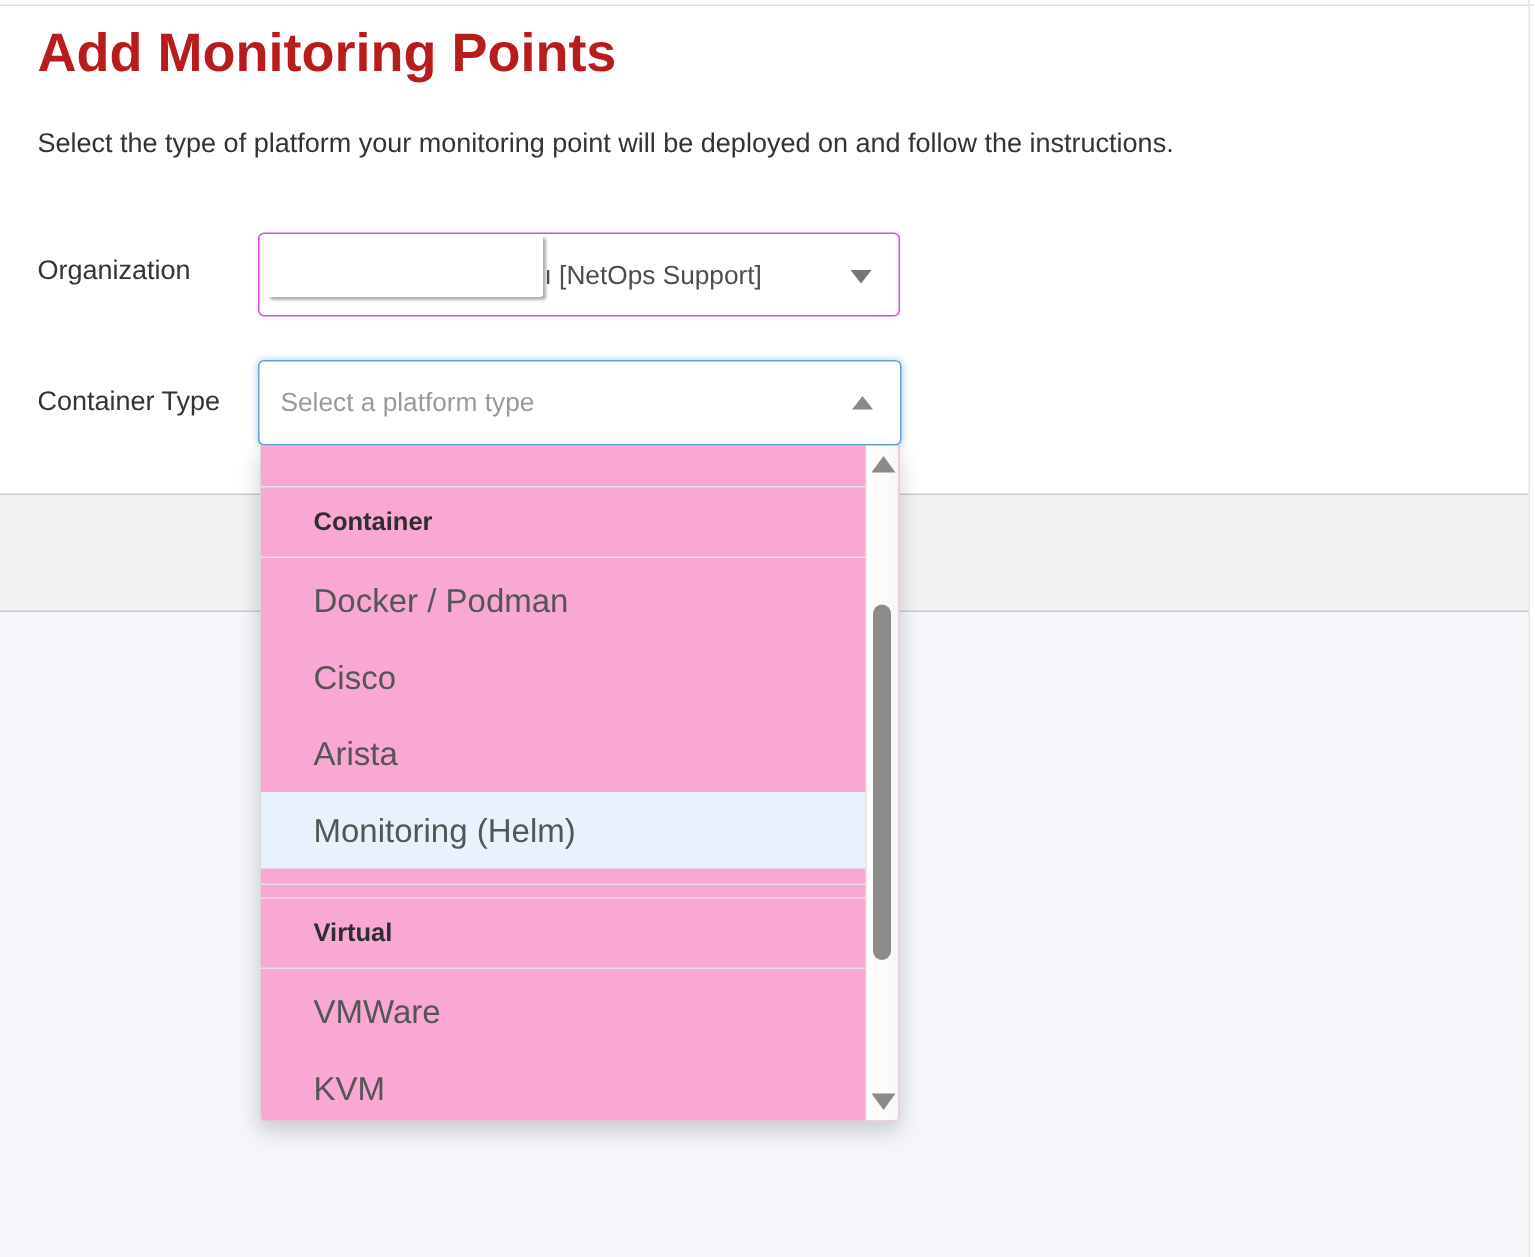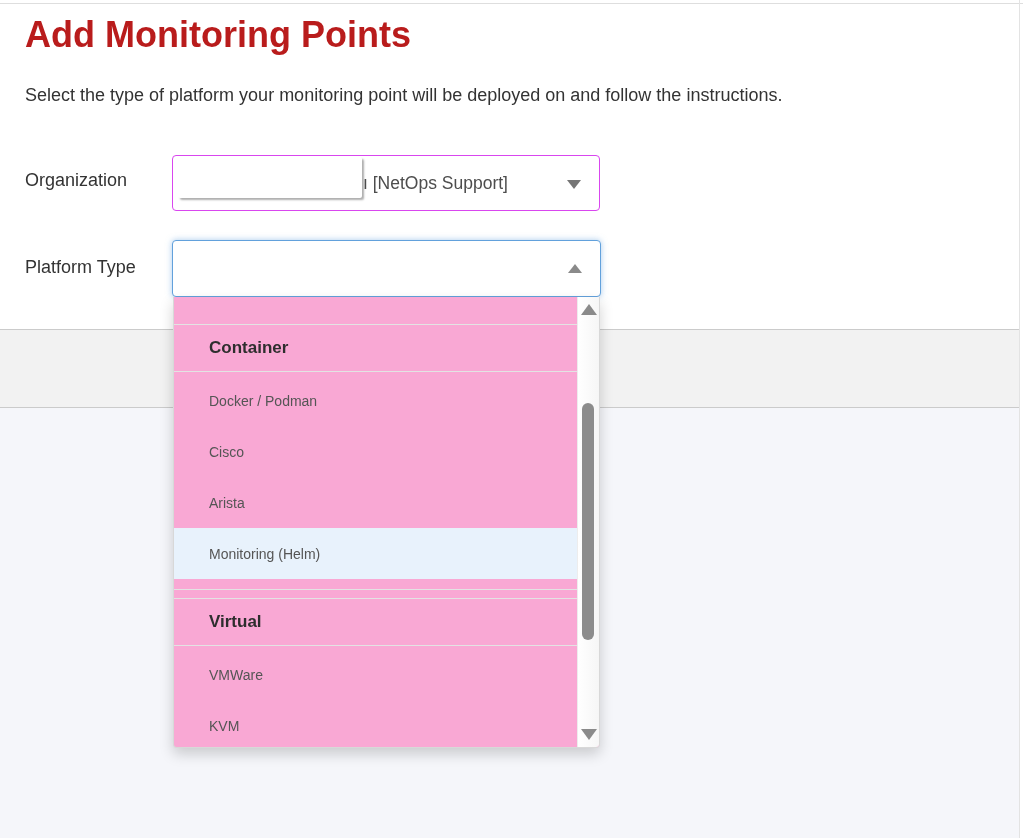--- a/index.html
+++ b/index.html
@@ -83,21 +83,21 @@
     height: 48px; display: flex; align-items: center;
     padding-left: 35px;
     border-top: 1px solid #e3e3e3; border-bottom: 1px solid #e3e3e3;
     font-size: 17px; font-weight: 700; color: #2e2e2e;
   }
   .dd-group-header.second { margin-top: 8px; }
   .dd-items { padding: 3px 0 10px 0; border-bottom: 1px solid #e3e3e3; }
   .dd-items.last { border-bottom: none; }
   .dd-item {
     height: 51px; display: flex; align-items: center;
-    padding-left: 35px; font-size: 14px; color: #555555;
+    padding-left: 35px; font-size: 22px; color: #555555;
     cursor: pointer;
   }
   .dd-item.highlighted { background: #e8f2fc; }
 
   .dd-scrollbar {
     position: absolute; right: 0; top: 0; bottom: 0; width: 22px;
     background: linear-gradient(to right, #ffffff, #f6f6f6);
     border-left: 1px solid #ededed;
   }
   .scroll-arrow-up {
@@ -129,23 +129,24 @@
   <p class="page-subtitle">Select the type of platform your monitoring point will be deployed on and follow the instructions.</p>
 
   <div class="field-label label-org">Organization</div>
 
   <div class="select-box select-org">
     <span class="select-value">ı [NetOps Support]</span>
     <span class="caret-down"></span>
     <div class="redaction"></div>
   </div>
 
-  <div class="field-label label-platform">Platform Type</div>
+  <div class="field-label label-platform">Container Type</div>
 
   <div class="select-box select-platform">
+    <span class="select-placeholder">Select a platform type</span>
     <span class="caret-up"></span>
   </div>
 
   <div class="dropdown-panel">
     <div class="dd-content">
       <div class="dd-spacer"></div>
 
       <div class="dd-group-header">Container</div>
       <div class="dd-items">
         <div class="dd-item">Docker / Podman</div>

